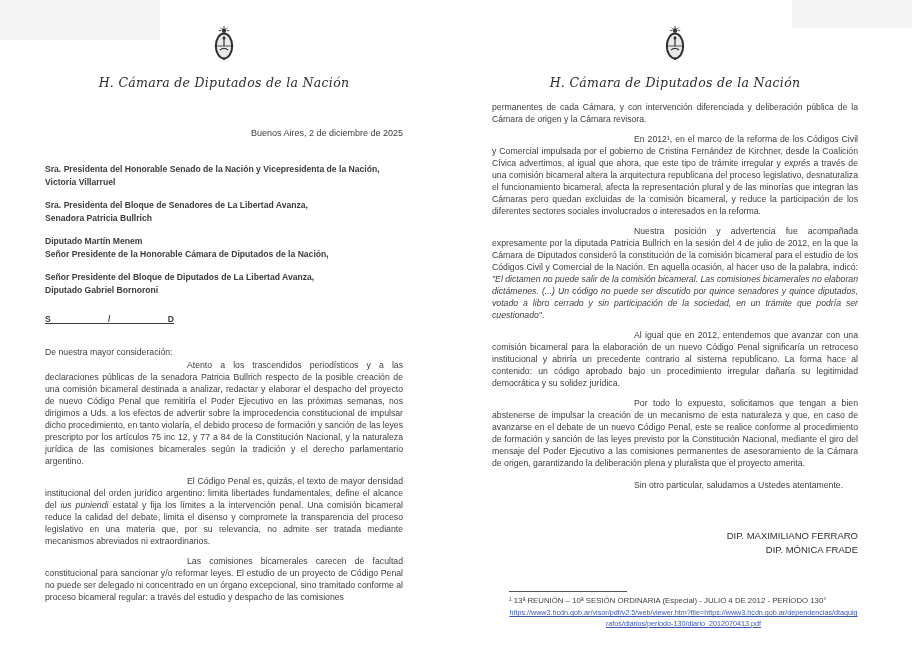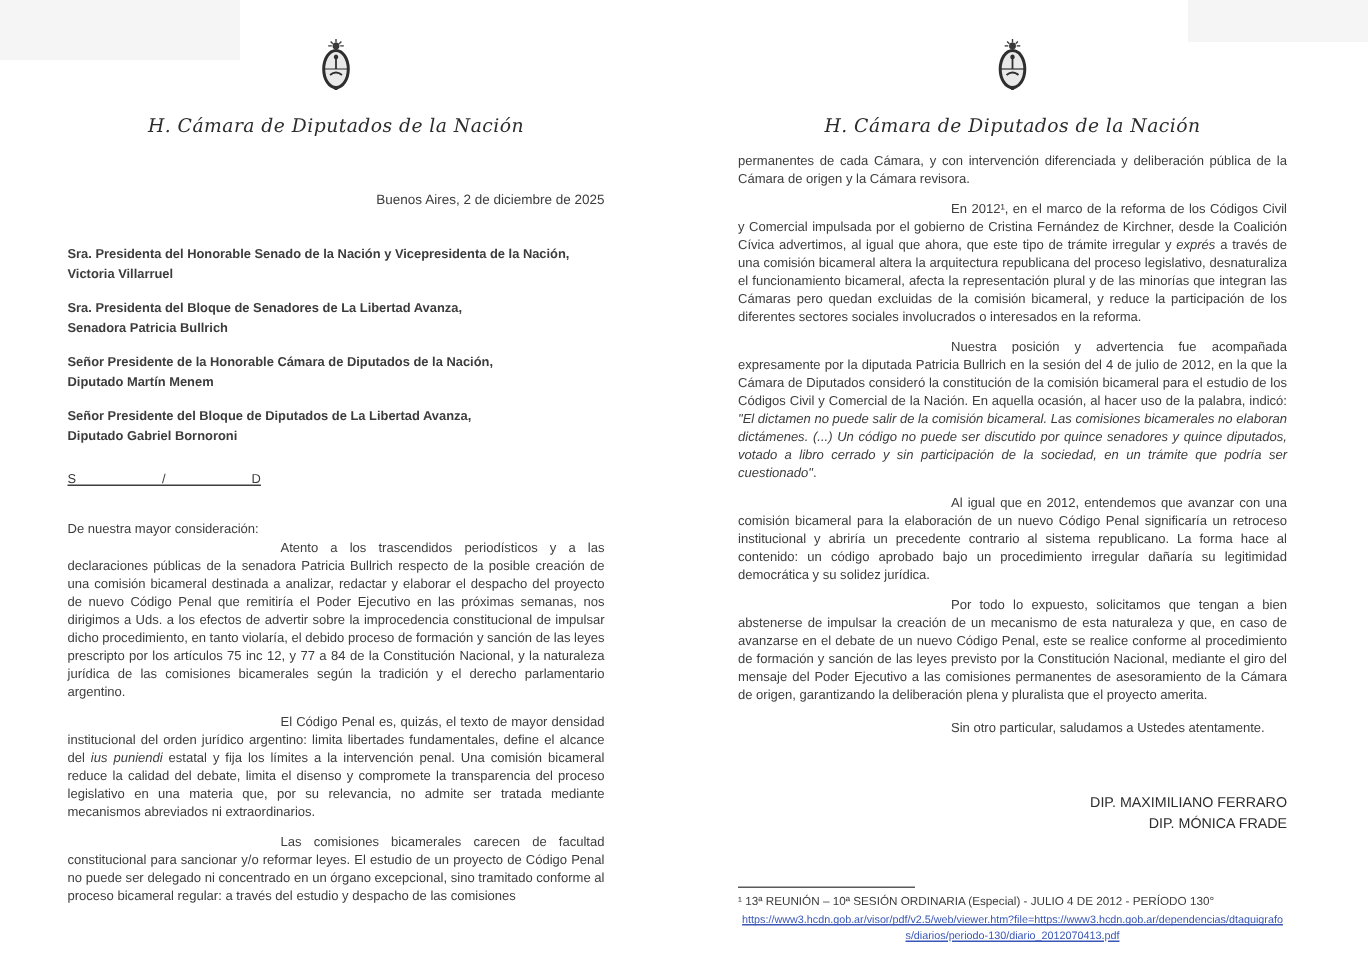--- a/index.html
+++ b/index.html
@@ -20,37 +20,37 @@
   .script-title{
     margin-top:11px;font-family:"DejaVu Serif", serif;font-style:italic;
     font-size:12.5px;color:#2c2c2c;letter-spacing:0.3px;
   }
 
   .date{position:absolute;top:128px;right:0;font-size:9px;color:#3d3d3d;}
 
   .addressees{position:absolute;top:163px;left:0;right:16px;font-weight:bold;
     font-size:8.6px;line-height:13px;color:#3c3c3c;}
   .addr{margin-bottom:10px;}
-  .sd-line{display:inline-block;margin-top:6px;font-weight:normal;
+  .sd-line{display:inline-block;margin-top:6px;font-weight:bold;
     text-decoration:underline;white-space:pre;font-size:8.6px;}
 
   .body{position:absolute;left:0;right:0;font-size:8.7px;line-height:12px;
     text-align:justify;color:#3d3d3d;}
   #body1{top:346px;}
   #body2{top:101px;}
   .body p{margin:0 0 8px 0;}
   .greeting{margin-bottom:1px !important;}
   .indent{text-indent:142px;}
   .it{font-style:italic;}
   .closing{margin-top:10px !important;}
 
   .signatures{position:absolute;top:529px;right:0;text-align:right;
     font-weight:normal;font-size:9.5px;line-height:14px;color:#2e2e2e;margin-left:32px;}
 
-  .footnote{position:absolute;top:591px;left:0;right:0;}
+  .footnote{position:absolute;top:591px;left:17px;right:0;}
   .fn-rule{width:118px;border-top:1.2px solid #5a5a5a;margin-bottom:4px;}
   .fn-text{font-size:7.8px;line-height:10px;color:#3d3d3d;}
   .fn-link{display:block;margin-top:2px;font-size:7.2px;line-height:10.5px;
     color:#3a57b8;text-decoration:underline;word-break:break-all;cursor:pointer;text-align:center;}
 </style>
 </head>
 <body>
 
 <div class="artifact" id="artifact-left"></div>
 <div class="artifact" id="artifact-right"></div>
@@ -81,22 +81,22 @@
   <div class="addressees">
     <div class="addr">
       <div>Sra. Presidenta del Honorable Senado de la Nación y Vicepresidenta de la Nación,</div>
       <div>Victoria Villarruel</div>
     </div>
     <div class="addr">
       <div>Sra. Presidenta del Bloque de Senadores de La Libertad Avanza,</div>
       <div>Senadora Patricia Bullrich</div>
     </div>
     <div class="addr">
+      <div>Diputado Martín Menem</div>
       <div>Señor Presidente de la Honorable Cámara de Diputados de la Nación,</div>
-      <div>Diputado Martín Menem</div>
     </div>
     <div class="addr">
       <div>Señor Presidente del Bloque de Diputados de La Libertad Avanza,</div>
       <div>Diputado Gabriel Bornoroni</div>
     </div>
     <span class="sd-line">S                        /                        D</span>
   </div>
 
   <div class="body" id="body1">
     <p class="greeting">De nuestra mayor consideración:</p>

